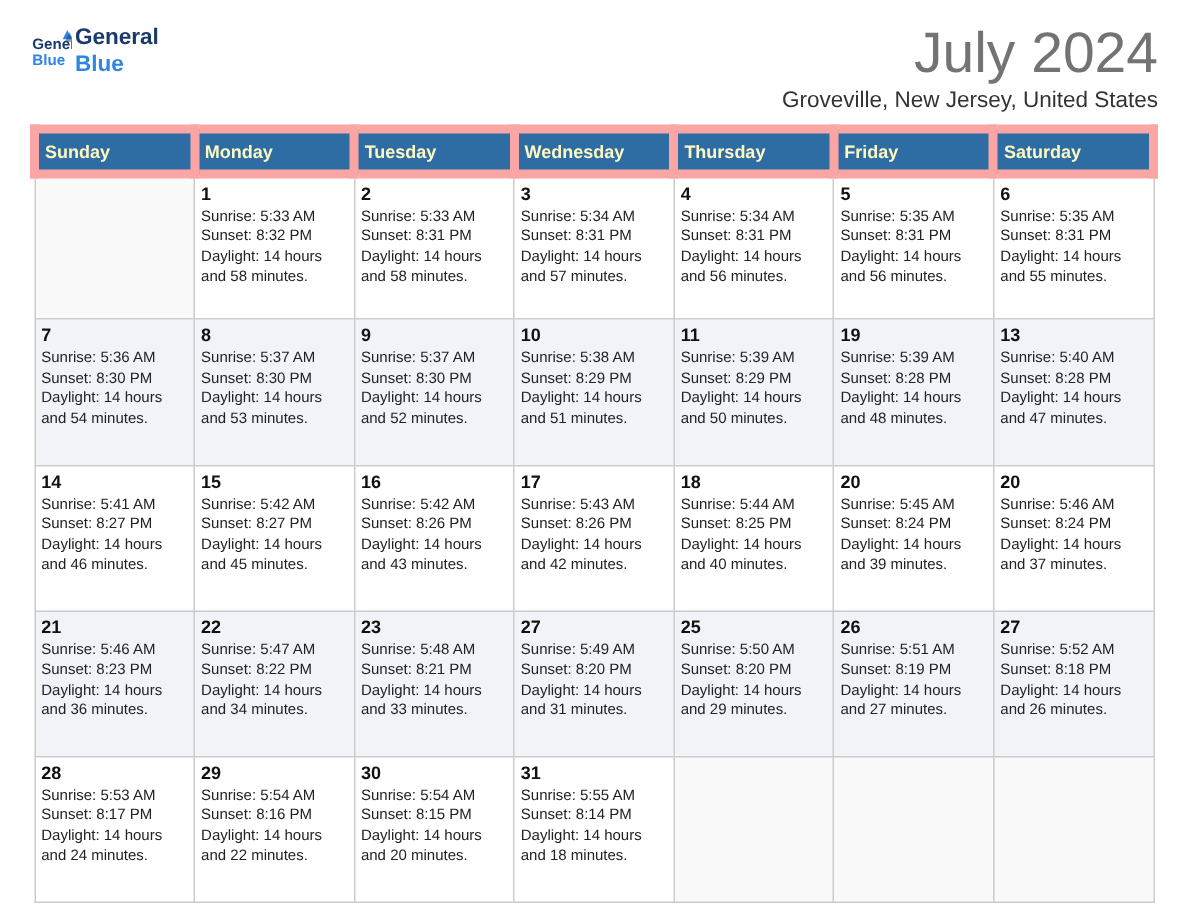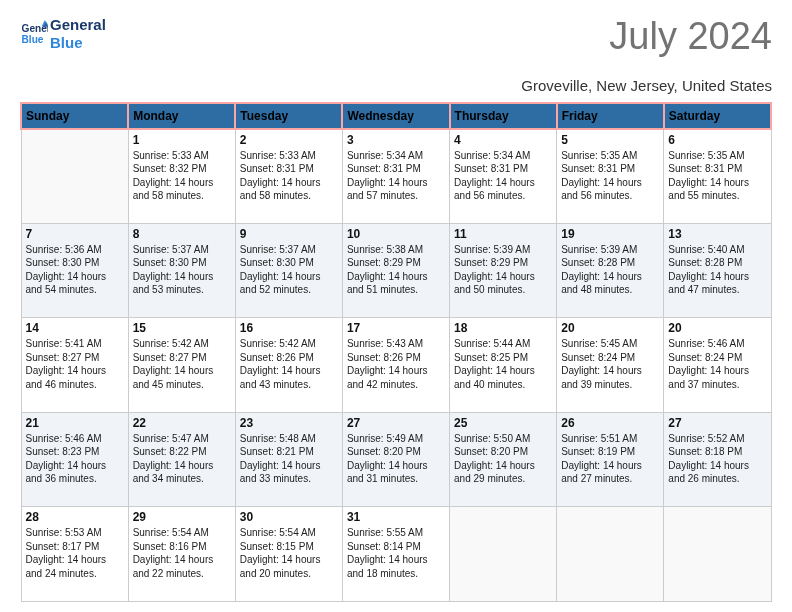--- a/index.html
+++ b/index.html
@@ -44,37 +44,37 @@
     }
     .month-title {
       font-size: 38px;
       font-weight: normal;
       color: #737373;
       line-height: 1.1;
     }
     .location-title {
       font-size: 15px;
       color: #333;
-      margin-top: 19px;
+      margin-top: 0;
     }
     .calendar {
       flex: 1;
       border: 1px solid #ccc;
       border-collapse: collapse;
       width: 100%;
       table-layout: fixed;
     }
     .calendar th {
       background: #2e6da4;
-      color: #000000;
+      color: #fef9c3;
       font-size: 12px;
       font-weight: bold;
       padding: 5px 4px;
       text-align: left;
-      border: 2px solid #fca5a5;
+      border: 6px solid #fca5a5;
     }
     .calendar td {
       border: 1px solid #ccc;
       vertical-align: top;
       padding: 3px 4px;
       font-size: 10px;
       color: #222;
       height: 82px;
       background: #fff;
     }

